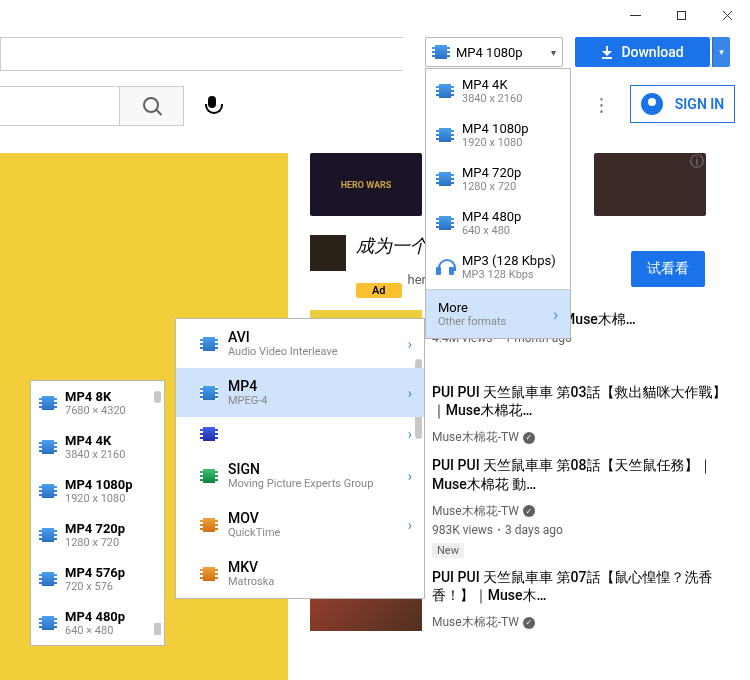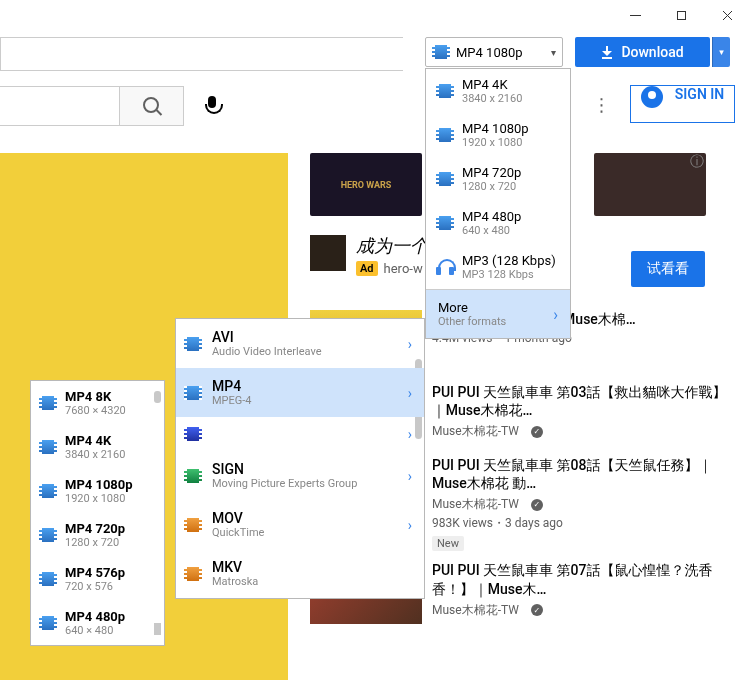--- a/index.html
+++ b/index.html
@@ -15,61 +15,61 @@
   .download-btn { position: absolute; left: 575px; top: 37px; width: 135px; height: 30px; background: #1a73e8; color: #fff; display: flex; align-items: center; justify-content: center; gap: 8px; font-size: 14px; font-weight: 500; border-radius: 2px; }
   .download-split { position: absolute; left: 712px; top: 37px; width: 18px; height: 30px; background: #3a85e8; border-left:1px solid rgba(0,0,0,0.2); display:flex; align-items:center; justify-content:center; color:#fff; font-size:9px; border-radius:0 2px 2px 0;}
 
   
   .search-row { position: absolute; top: 84px; left: 0; right: 0; height: 44px; display: flex; align-items: center; }
   .search-area { width: 120px; height: 40px; border: 1px solid #ccc; border-left:none; }
   .search-btn { width: 64px; height: 40px; border: 1px solid #ccc; border-left: none; background: #f8f8f8; display:flex; align-items:center; justify-content:center; }
   .mic { width: 40px; height: 40px; display:flex; align-items:center; justify-content:center; margin-left: 8px; }
   .right-actions { position:absolute; right:15px; top:84px; display:flex; align-items:center; gap:8px; }
   .kebab { width:40px; height:40px; display:flex; align-items:center; justify-content:center; color:#606060; font-size:18px; letter-spacing:1px;}
-  .signin { width:105px; height:38px; border:1px solid #1a73e8; color:#1a73e8; display:flex; align-items:flex-start; justify-content:center; gap:12px; font-size:14px; font-weight:600;}
+  .signin { width:105px; height:38px; border:1px solid #1a73e8; color:#1a73e8; display:flex; align-items:center; justify-content:center; gap:12px; font-size:14px; font-weight:600;}
   .signin .avatar-icn { width:22px; height:22px; border-radius:50%; background:#1a73e8; display:flex; align-items:center; justify-content:center; }
   .signin .avatar-icn::before { content:''; width:8px; height:8px; border-radius:50%; background:#fff; position:relative; top:-2px;}
 
   
   .body-area { position:absolute; top:153px; left:0; width:288px; height:527px; background:#f2cf3a; }
   .thumb-hero { position:absolute; top:153px; left:310px; width:112px; height:63px; background:#1a1426; border-radius:2px; display:flex; align-items:center; justify-content:center; color:#c9a24a; font-size:9px; font-weight:700; text-align:center; }
   .thumb-right { position:absolute; top:153px; left:594px; width:112px; height:63px; background:#3a2a28; border-radius:2px; }
   .ad-close { position:absolute; top:155px; left:690px; width:14px; height:14px; border-radius:50%; color:#888; font-size:14px; display:flex; align-items:center; justify-content:center;}
   .ad-row { position:absolute; top:235px; left:310px; display:flex; align-items:flex-start; gap:10px;}
   .ad-thumb { width:36px; height:36px; background:#2a2118; display:flex;align-items:center;justify-content:center;}
   .ad-title { font-size:18px; color:#030303; line-height:1.2;font-style:italic;}
   .ad-meta { display:flex; align-items:center; gap:6px; margin-top:4px;}
-  .ad-badge { background:#fbc02d; color:#000; font-size:11px; font-weight:600; padding:1px 4px; border-radius:2px;}
+  .ad-badge { background:#fbc02d; color:#000; font-size:11px; font-weight:600; padding:1px 16px; border-radius:2px;margin-top:22px;}
   .ad-host { font-size:13px; color:#606060;}
   .tryit { position:absolute; top:251px; left:631px; width:74px; height:36px; background:#1a73e8; color:#fff; display:flex;align-items:center;justify-content:center; font-size:14px; border-radius:2px;}
 
   
   .vlist { position:absolute; left:310px; top:310px; width:420px; }
   .vitem { display:flex; gap:10px; margin-bottom:10px; }
   .vthumb { width:112px; height:63px; background:#888; position:relative; flex-shrink:0; }
   .vdur { position:absolute; right:4px; bottom:4px; background:#000; color:#fff; font-size:11px; font-weight:600; padding:1px 4px; border-radius:2px;}
   .vmeta { flex:1; min-width:0; }
   .vtitle { font-size:14px; font-weight:500; color:#030303; line-height:1.3; max-height:2.6em; overflow:hidden;}
-  .vchan { font-size:12px; color:#606060; margin-top:4px; display:flex; align-items:center; gap:12px;}
+  .vchan { font-size:12px; color:#606060; margin-top:10px; display:flex; align-items:center; gap:4px;}
   .verified { width:12px; height:12px; border-radius:50%; background:#606060; color:#fff; font-size:8px; display:inline-flex; align-items:center; justify-content:center;}
   .vstats { font-size:12px; color:#606060; margin-top:2px;}
   .new-badge { display:inline-block; background:#eee; color:#606060; font-size:11px; padding:1px 5px; border-radius:2px; margin-top:4px;}
 
   
   .fmt-dd { position:absolute; left:425px; top:68px; width:146px; background:#fff; border:1px solid #b8b8b8; z-index:50; }
   .fmt-dd .item { display:flex; align-items:center; gap:8px; padding:8px 10px; }
   .fmt-dd .txt .t1 { font-size:13px; color:#000; }
   .fmt-dd .txt .t2 { font-size:11px; color:#888; }
   .fmt-dd .more-row { border-top:1px solid #ccc; display:flex; align-items:center; padding:10px 12px; }
   .fmt-dd .more-row.sel { background:#cfe3fb; }
   .fmt-dd .more-row .chev { margin-left:auto; color:#3a85e8; }
 
   
   .fam-dd { position:absolute; left:175px; top:318px; width:250px; background:#fff; border:1px solid #b8b8b8; z-index:60; }
-  .fam-dd .item { display:flex; align-items:center; gap:10px; padding:10px 8px; position:relative;}
+  .fam-dd .item { display:flex; align-items:center; gap:10px; padding:10px 24px; position:relative;}
   .fam-dd .item.sel { background:#cfe3fb; }
   .fam-dd .txt .t1 { font-size:14px; color:#000; font-weight:500;}
   .fam-dd .txt .t2 { font-size:11px; color:#888; }
   .fam-dd .chev { position:absolute; right:12px; color:#3a85e8; font-size:14px;}
   .fam-scroll { position:absolute; right:2px; top:40px; width:7px; height:80px; background:#c8c8c8; border-radius:4px;}
 
   
   .res-dd { position:absolute; left:30px; top:380px; width:135px; background:#fff; border:1px solid #b8b8b8; z-index:70; }
   .res-dd .item { display:flex; align-items:center; gap:8px; padding:8px 8px; }
   .res-dd .txt .t1 { font-size:13px; color:#000;font-weight:bold; }

